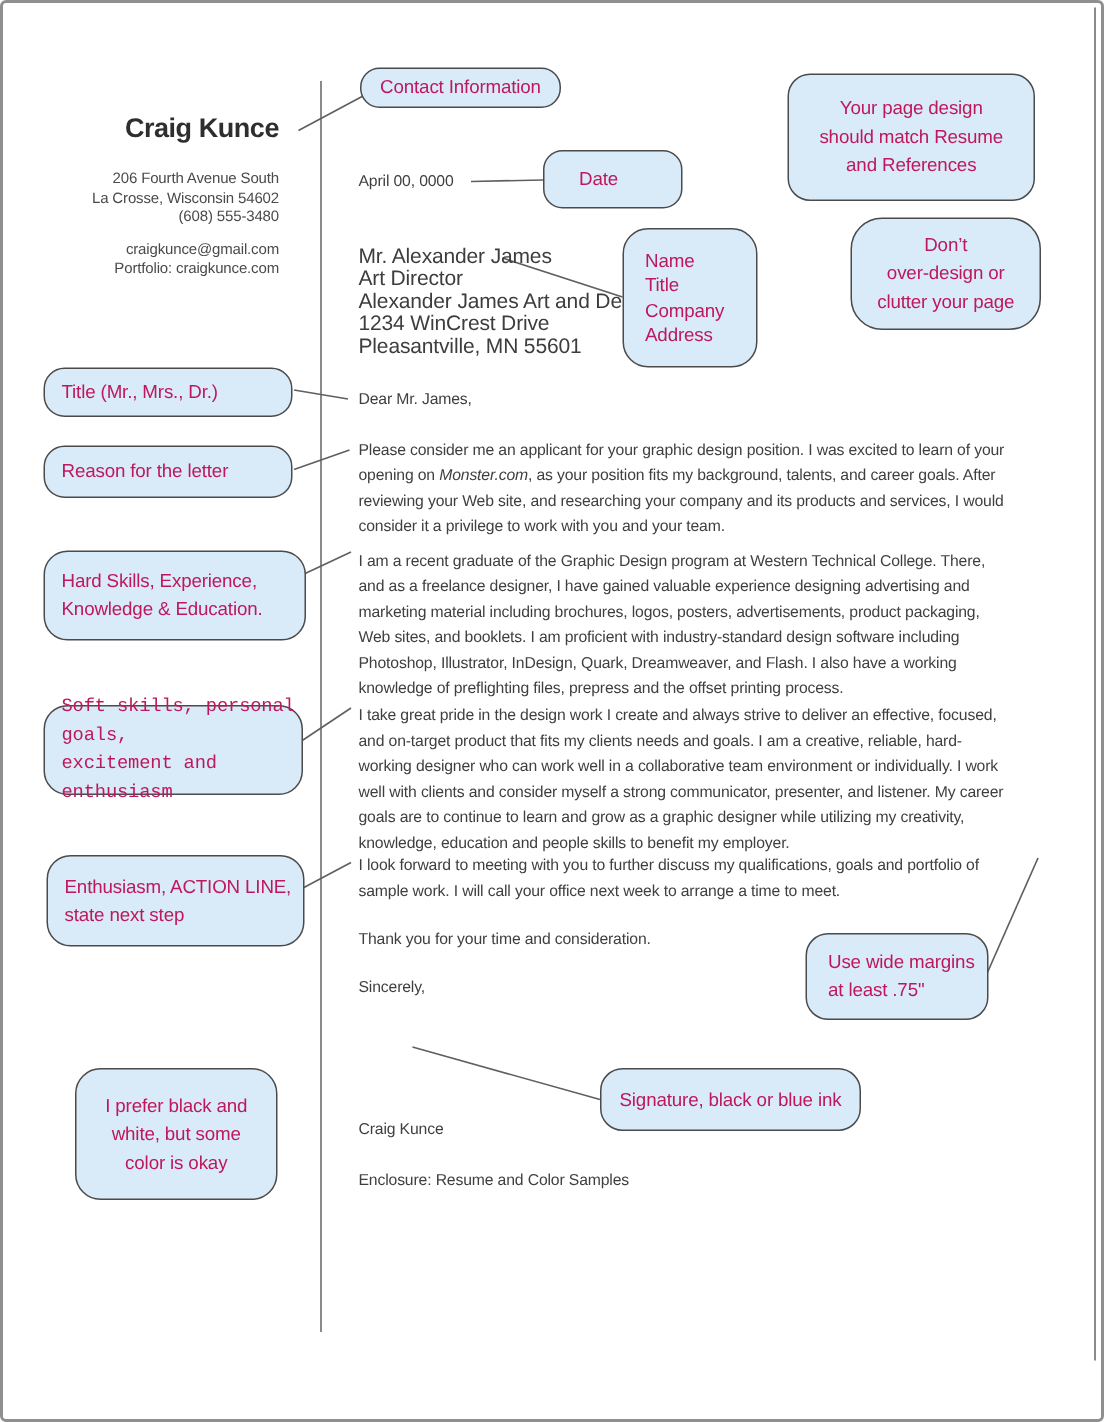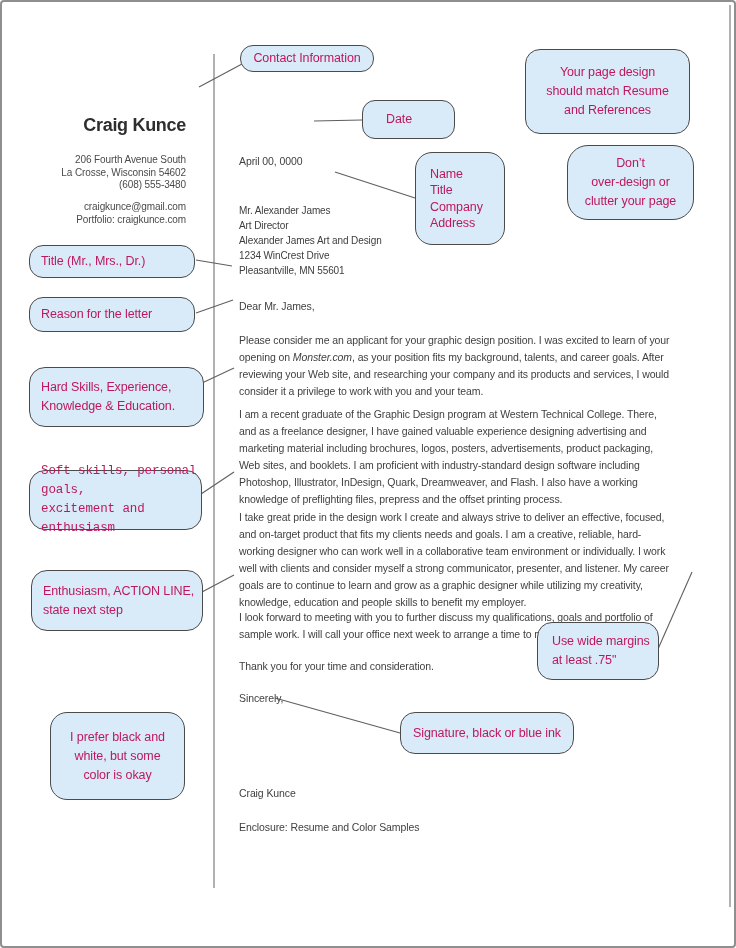--- a/index.html
+++ b/index.html
@@ -8,27 +8,27 @@
     width:736px;height:948px;
     box-sizing:border-box;
     background:#ffffff;
     border:2px solid #8f8f8f;
     border-radius:4px;
     overflow:hidden;
     font-family:"Liberation Sans", sans-serif;
     color:#3d3d3d;
   }
   #lines{position:absolute;left:0;top:0;width:736px;height:948px;}
-  .abs{position:absolute;margin-top:40px;}
+  .abs{position:absolute;}
   
   .body-text{font-size:10.5px;line-height:17px;letter-spacing:-0.1px;color:#3f3f3f;}
   .para{width:434px;}
   .sender-name{font-size:18px;font-weight:bold;color:#2e2e2e;letter-spacing:-0.3px;}
   .sender-block{font-size:10px;line-height:12.5px;color:#4a4a4a;text-align:right;letter-spacing:-0.1px;}
-  .recipient{font-size:10px;line-height:15px;letter-spacing:-0.1px;}
+  .recipient{font-size:14px;line-height:15px;letter-spacing:-0.1px;}
   
   .callout{
     position:absolute;
     box-sizing:border-box;
     background:#d9eaf8;
     border:1px solid #4b4b4b;
     color:#be185d;
     font-size:12.5px;
     line-height:19px;
     white-space:pre-line;

